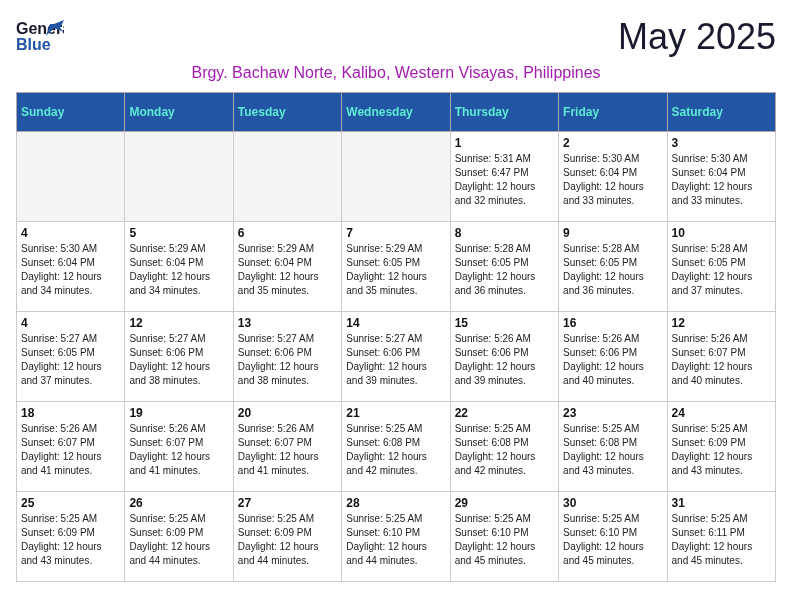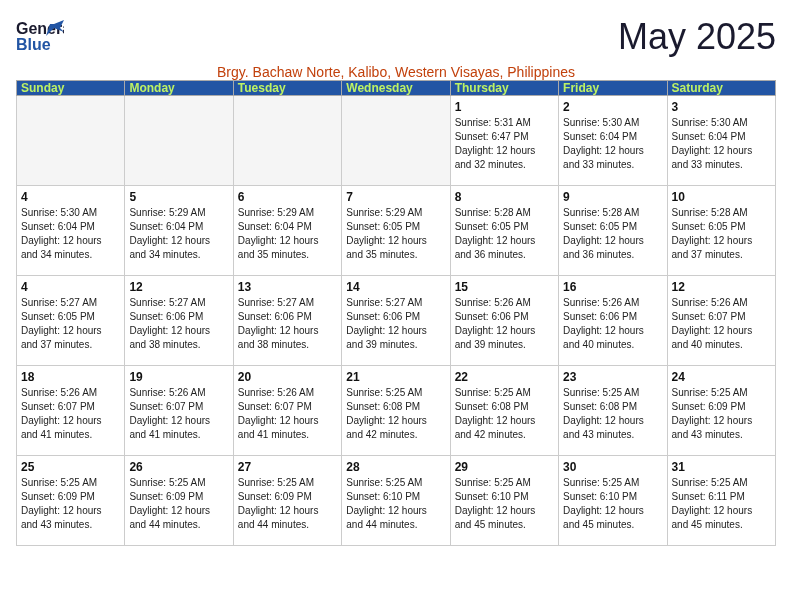--- a/index.html
+++ b/index.html
@@ -17,33 +17,33 @@
       margin-bottom: 6px;
     }
     .month-title {
       font-size: 36px;
       font-weight: normal;
       color: #1a1a2e;
       text-align: right;
     }
     .subtitle {
       text-align: center;
-      font-size: 14px;
-      color: #c2410c;
-      margin-bottom: 0;
+      font-size: 16px;
+      color: #a21caf;
+      margin-bottom: 10px;
     }
     .calendar {
       width: 100%;
       border-collapse: collapse;
       font-size: 11px;
     }
     .calendar th {
       background-color: #2255a4;
-      color: #bef264;
-      padding: 0 4px;
+      color: #5eead4;
+      padding: 12px 4px;
       text-align: left;
       font-size: 12px;
       border: 1px solid #aaa;
     }
     .calendar td {
       border: 1px solid #ccc;
       vertical-align: top;
       padding: 4px;
       width: calc(100% / 7);
       height: 90px;

